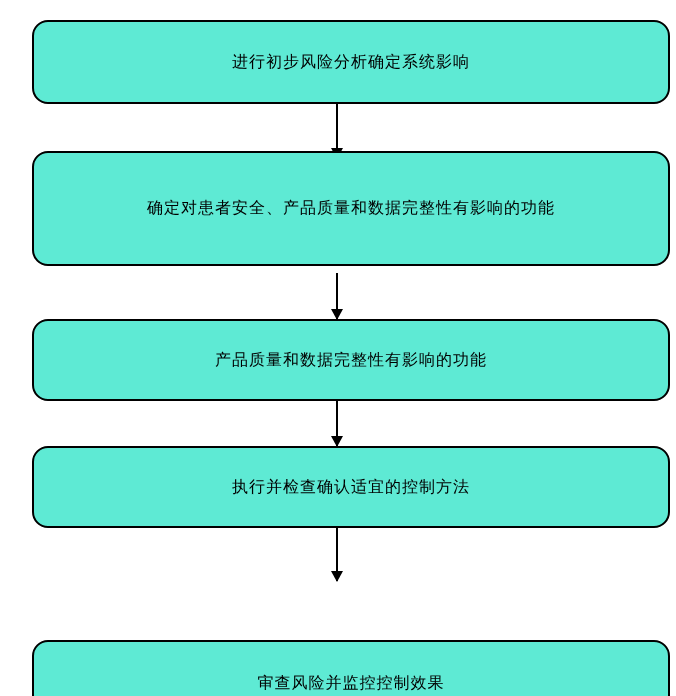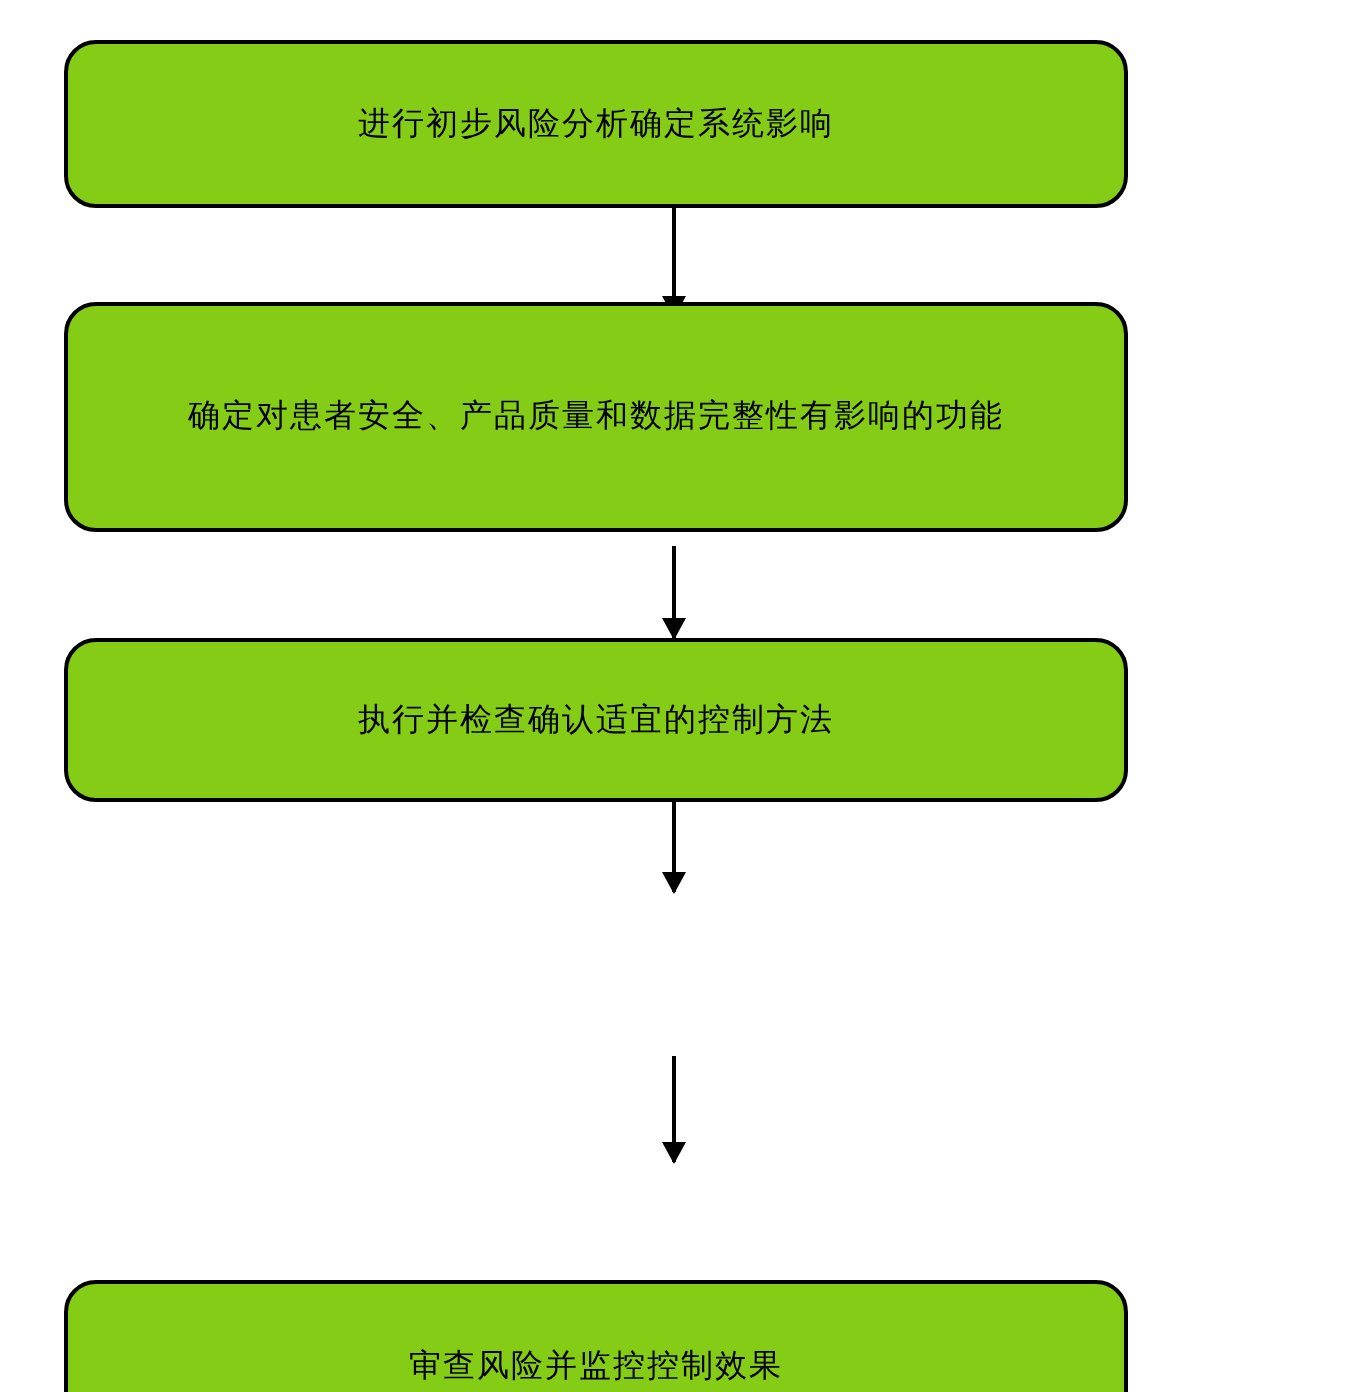--- a/index.html
+++ b/index.html
@@ -11,25 +11,25 @@
   .canvas {
     position: relative;
     width: 676px;
     height: 696px;
     background: #ffffff;
     overflow: hidden;
   }
   .node {
     position: absolute;
     left: 32px;
-    width: 532px;
+    width: 638px;
     box-sizing: border-box;
     border: 2px solid #000000;
     border-radius: 16px;
-    background: #84cc16;
+    background: #5eead4;
     display: flex;
     align-items: center;
     justify-content: center;
     text-align: center;
     font-size: 16px;
     color: #000000;
     letter-spacing: 1px;
     padding: 0 20px;
   }
   #node-1 { top: 20px;  height: 84px; }
@@ -71,25 +71,28 @@
 
   <div class="arrow" id="arrow-1"></div>
 
   <div class="node" id="node-2">
     <span>确定对患者安全、产品质量和数据完整性有影响的功能</span>
   </div>
 
   <div class="arrow" id="arrow-2"></div>
 
   <div class="node" id="node-3">
-    <span>执行并检查确认适宜的控制方法</span>
+    <span>产品质量和数据完整性有影响的功能</span>
   </div>
 
   <div class="arrow" id="arrow-3"></div>
 
+  <div class="node" id="node-4">
+    <span>执行并检查确认适宜的控制方法</span>
+  </div>
 
   <div class="arrow" id="arrow-4"></div>
 
   <div class="node" id="node-5">
     <span>审查风险并监控控制效果</span>
   </div>
 
 </div>
 
 </body></html>

